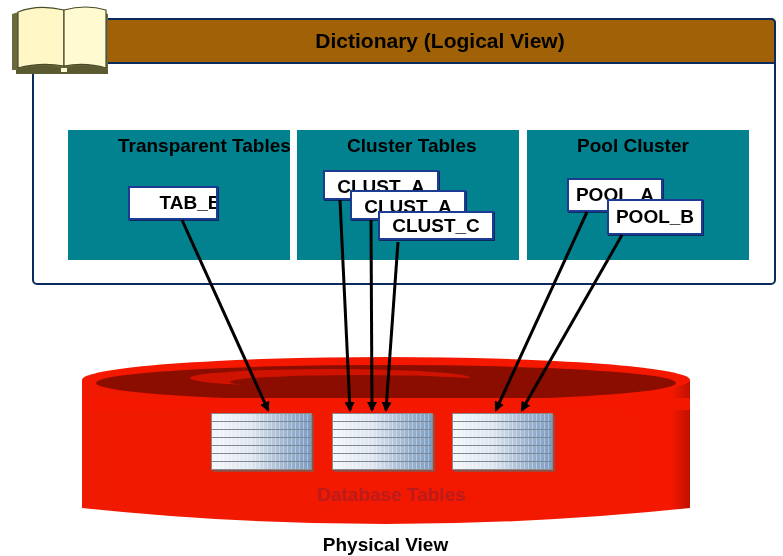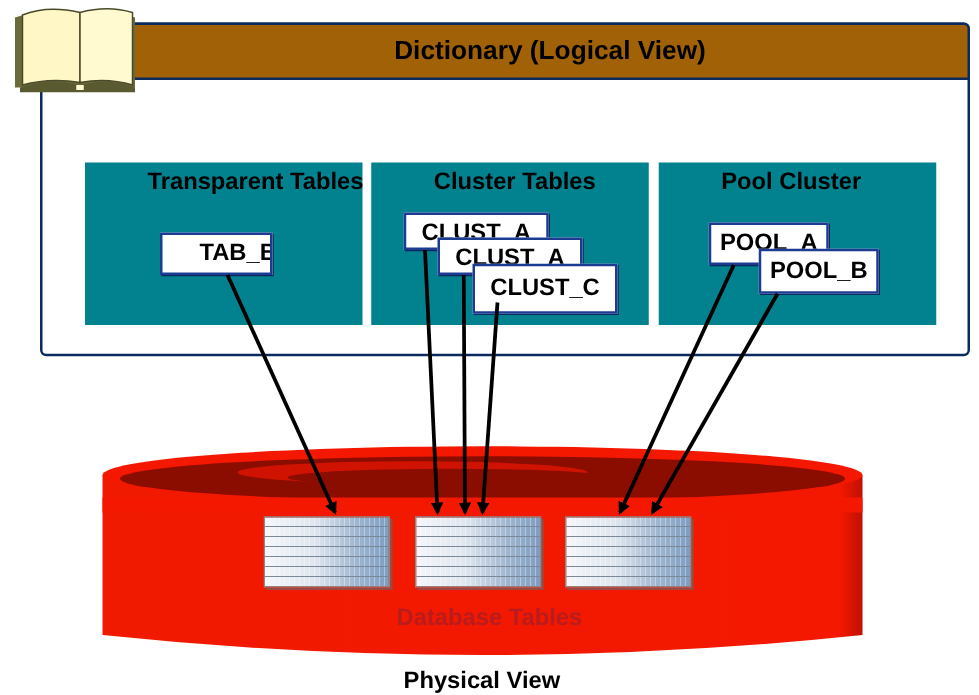--- a/index.html
+++ b/index.html
@@ -68,21 +68,21 @@
 <div class="panel" style="left:297px;width:222px;">
   <div class="ptitle">Cluster Tables</div>
 </div>
 <div class="panel" style="left:527px;width:222px;">
   <div class="ptitle">Pool Cluster</div>
 </div>
 
 <div class="tag" style="left:128px;top:186px;width:90px;height:34px;padding-left:35px;">TAB_B</div>
 <div class="tag" style="left:323px;top:170px;width:116px;height:30px;align-items:flex-end;">CLUST_A</div>
 <div class="tag" style="left:350px;top:190px;width:116px;height:30px;align-items:flex-end;">CLUST_A</div>
-<div class="tag" style="left:378px;top:211px;width:116px;height:40px;">CLUST_C</div>
+<div class="tag" style="left:378px;top:211px;width:116px;height:29px;">CLUST_C</div>
 <div class="tag" style="left:567px;top:178px;width:96px;height:34px;">POOL_A</div>
 <div class="tag" style="left:607px;top:199px;width:96px;height:36px;">POOL_B</div>
 
 <div class="dbtable" style="left:211px;"></div>
 <div class="dbtable" style="left:332px;"></div>
 <div class="dbtable" style="left:452px;"></div>
 
 <div class="dblabel">Database Tables</div>
 <div class="physlabel">Physical View</div>
 

